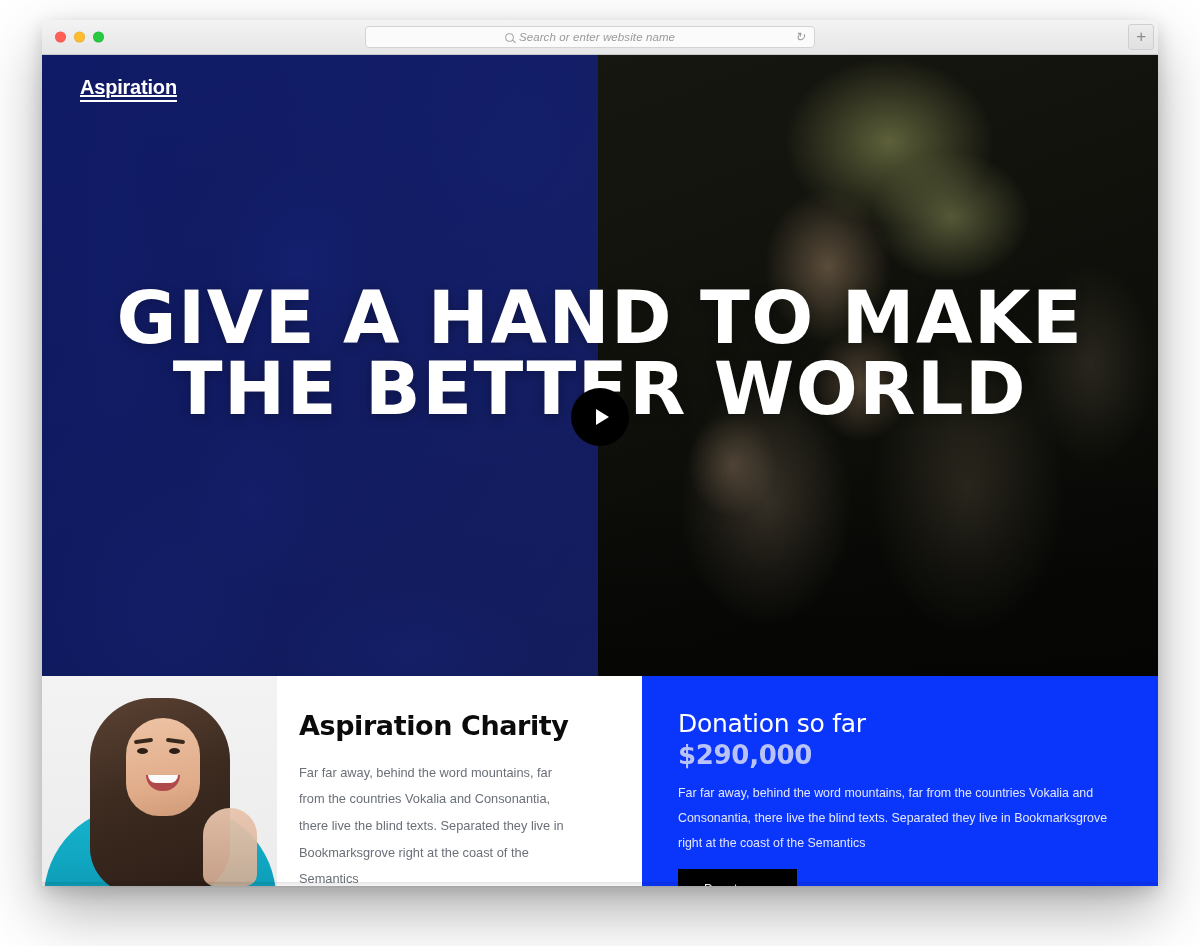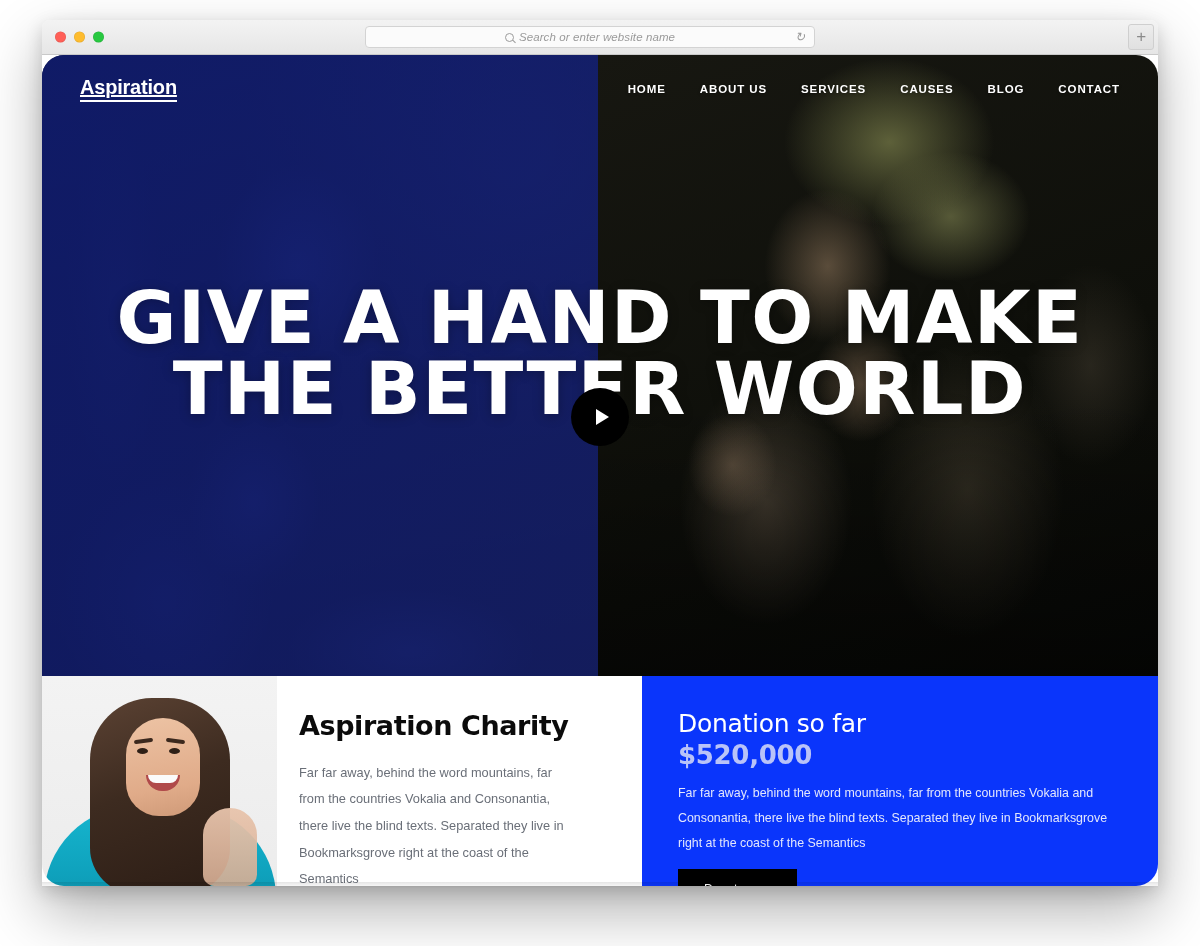--- a/index.html
+++ b/index.html
@@ -128,21 +128,20 @@
     font-weight: 400;
   }
 
   
   .viewport {
     position: relative;
     width: 100%;
     height: 831px;
     overflow: hidden;
     background: #fff;
-    border-radius: 22px;
   }
 
   
   .hero {
     position: relative;
     height: 621px;
     overflow: hidden;
   }
   .hero-half { position: absolute; top: 0; bottom: 0; overflow: hidden; }
   .hero-left  { left: 0;  width: 556px; }
@@ -481,28 +480,20 @@
           <div class="overlay-left2"></div>
         </div>
 
         <div class="hero-half hero-right">
           <div class="photo-right"></div>
         </div>
 
         <nav class="navbar">
           <a class="logo" href="#">Aspiration</a>
 
-          <div class="nav-links">
-            <a href="#">HOME</a>
-            <a href="#">ABOUT US</a>
-            <a href="#">SERVICES</a>
-            <a href="#">CAUSES</a>
-            <a href="#">BLOG</a>
-            <a href="#">CONTACT</a>
-          </div>
         </nav>
 
         <div class="hero-copy">
           <h1>
             <span>GIVE A HAND TO MAKE</span>
             <span class="l2">THE BETTER WORLD</span>
           </h1>
         </div>
 
         <div class="play-btn">
@@ -531,21 +522,21 @@
 
           <div class="about-text">
             <h2>Aspiration Charity</h2>
             <p>Far far away, behind the word mountains, far from the countries Vokalia and Consonantia, there live the blind texts. Separated they live in Bookmarksgrove right at the coast of the Semantics</p>
 
           </div>
         </div>
 
         <div class="donation">
           <h3>Donation so far</h3>
-          <div class="amount">$520,000</div>
+          <div class="amount">$290,000</div>
           <p>Far far away, behind the word mountains, far from the countries Vokalia and Consonantia, there live the blind texts. Separated they live in Bookmarksgrove right at the coast of the Semantics</p>
           <button class="donate-btn">Donate now</button>
         </div>
       </section>
 
     </div>
   </div>
 
   <div class="cut-fade"></div>
 </div>

